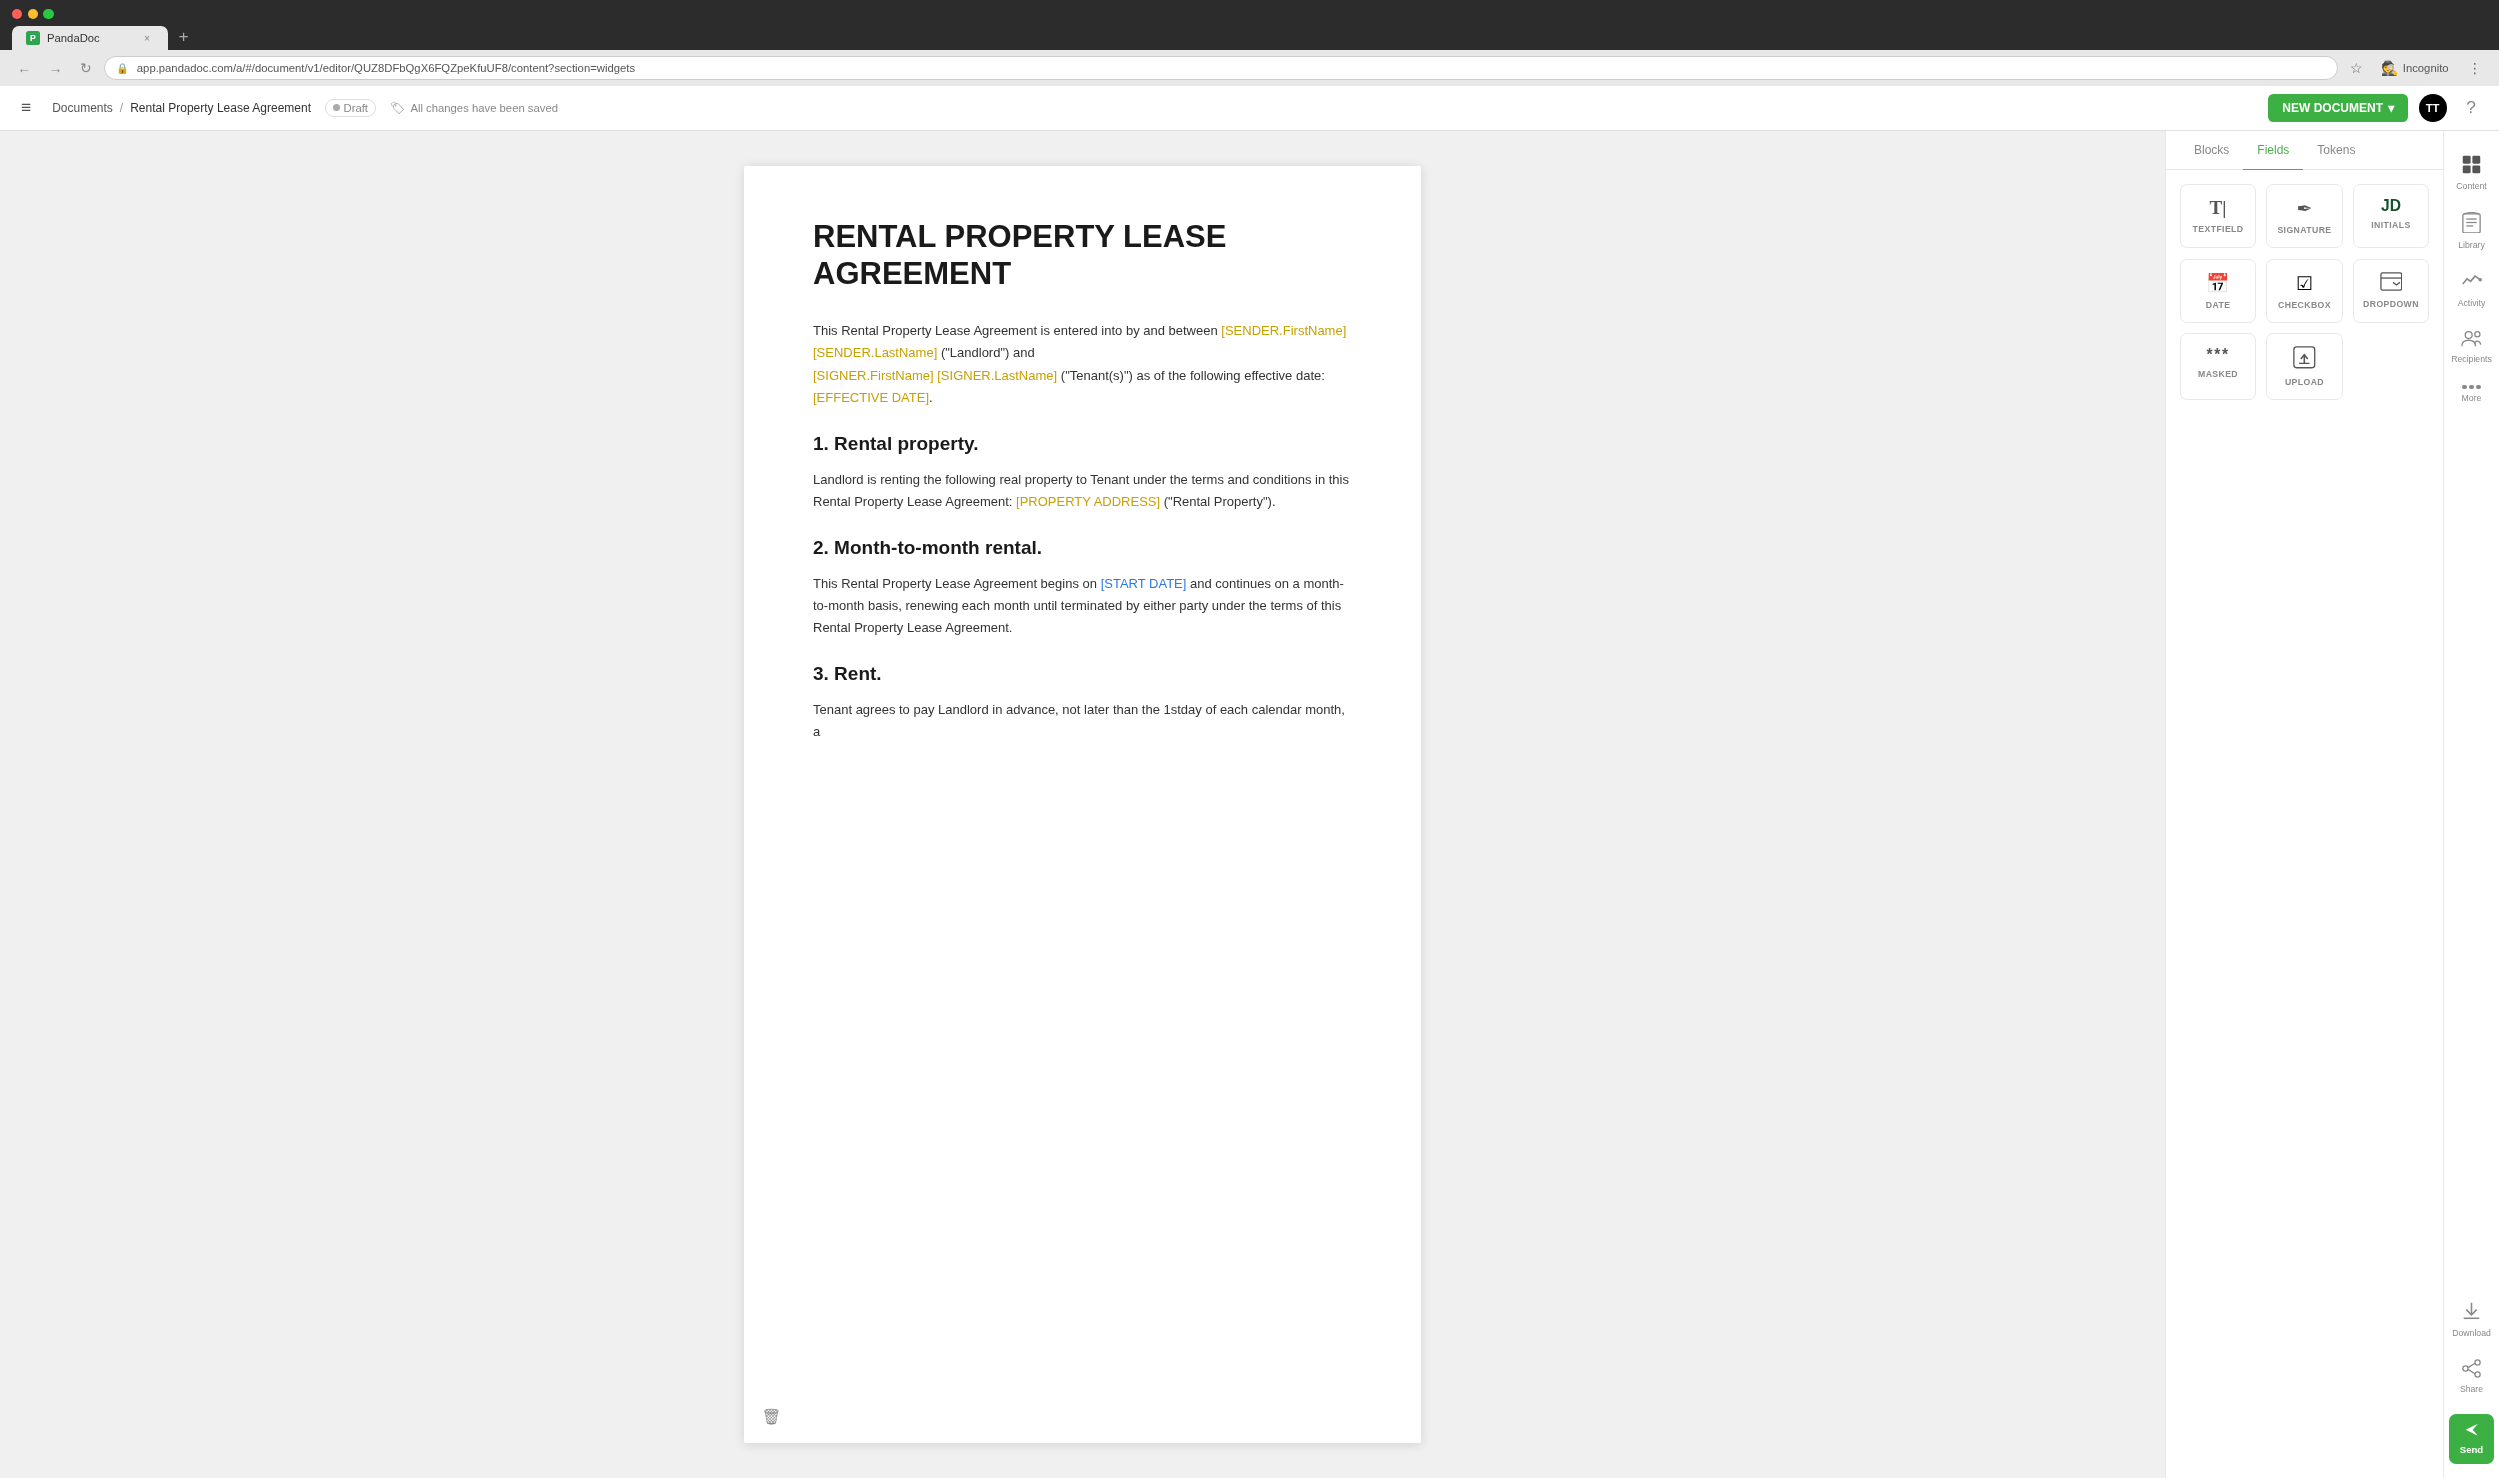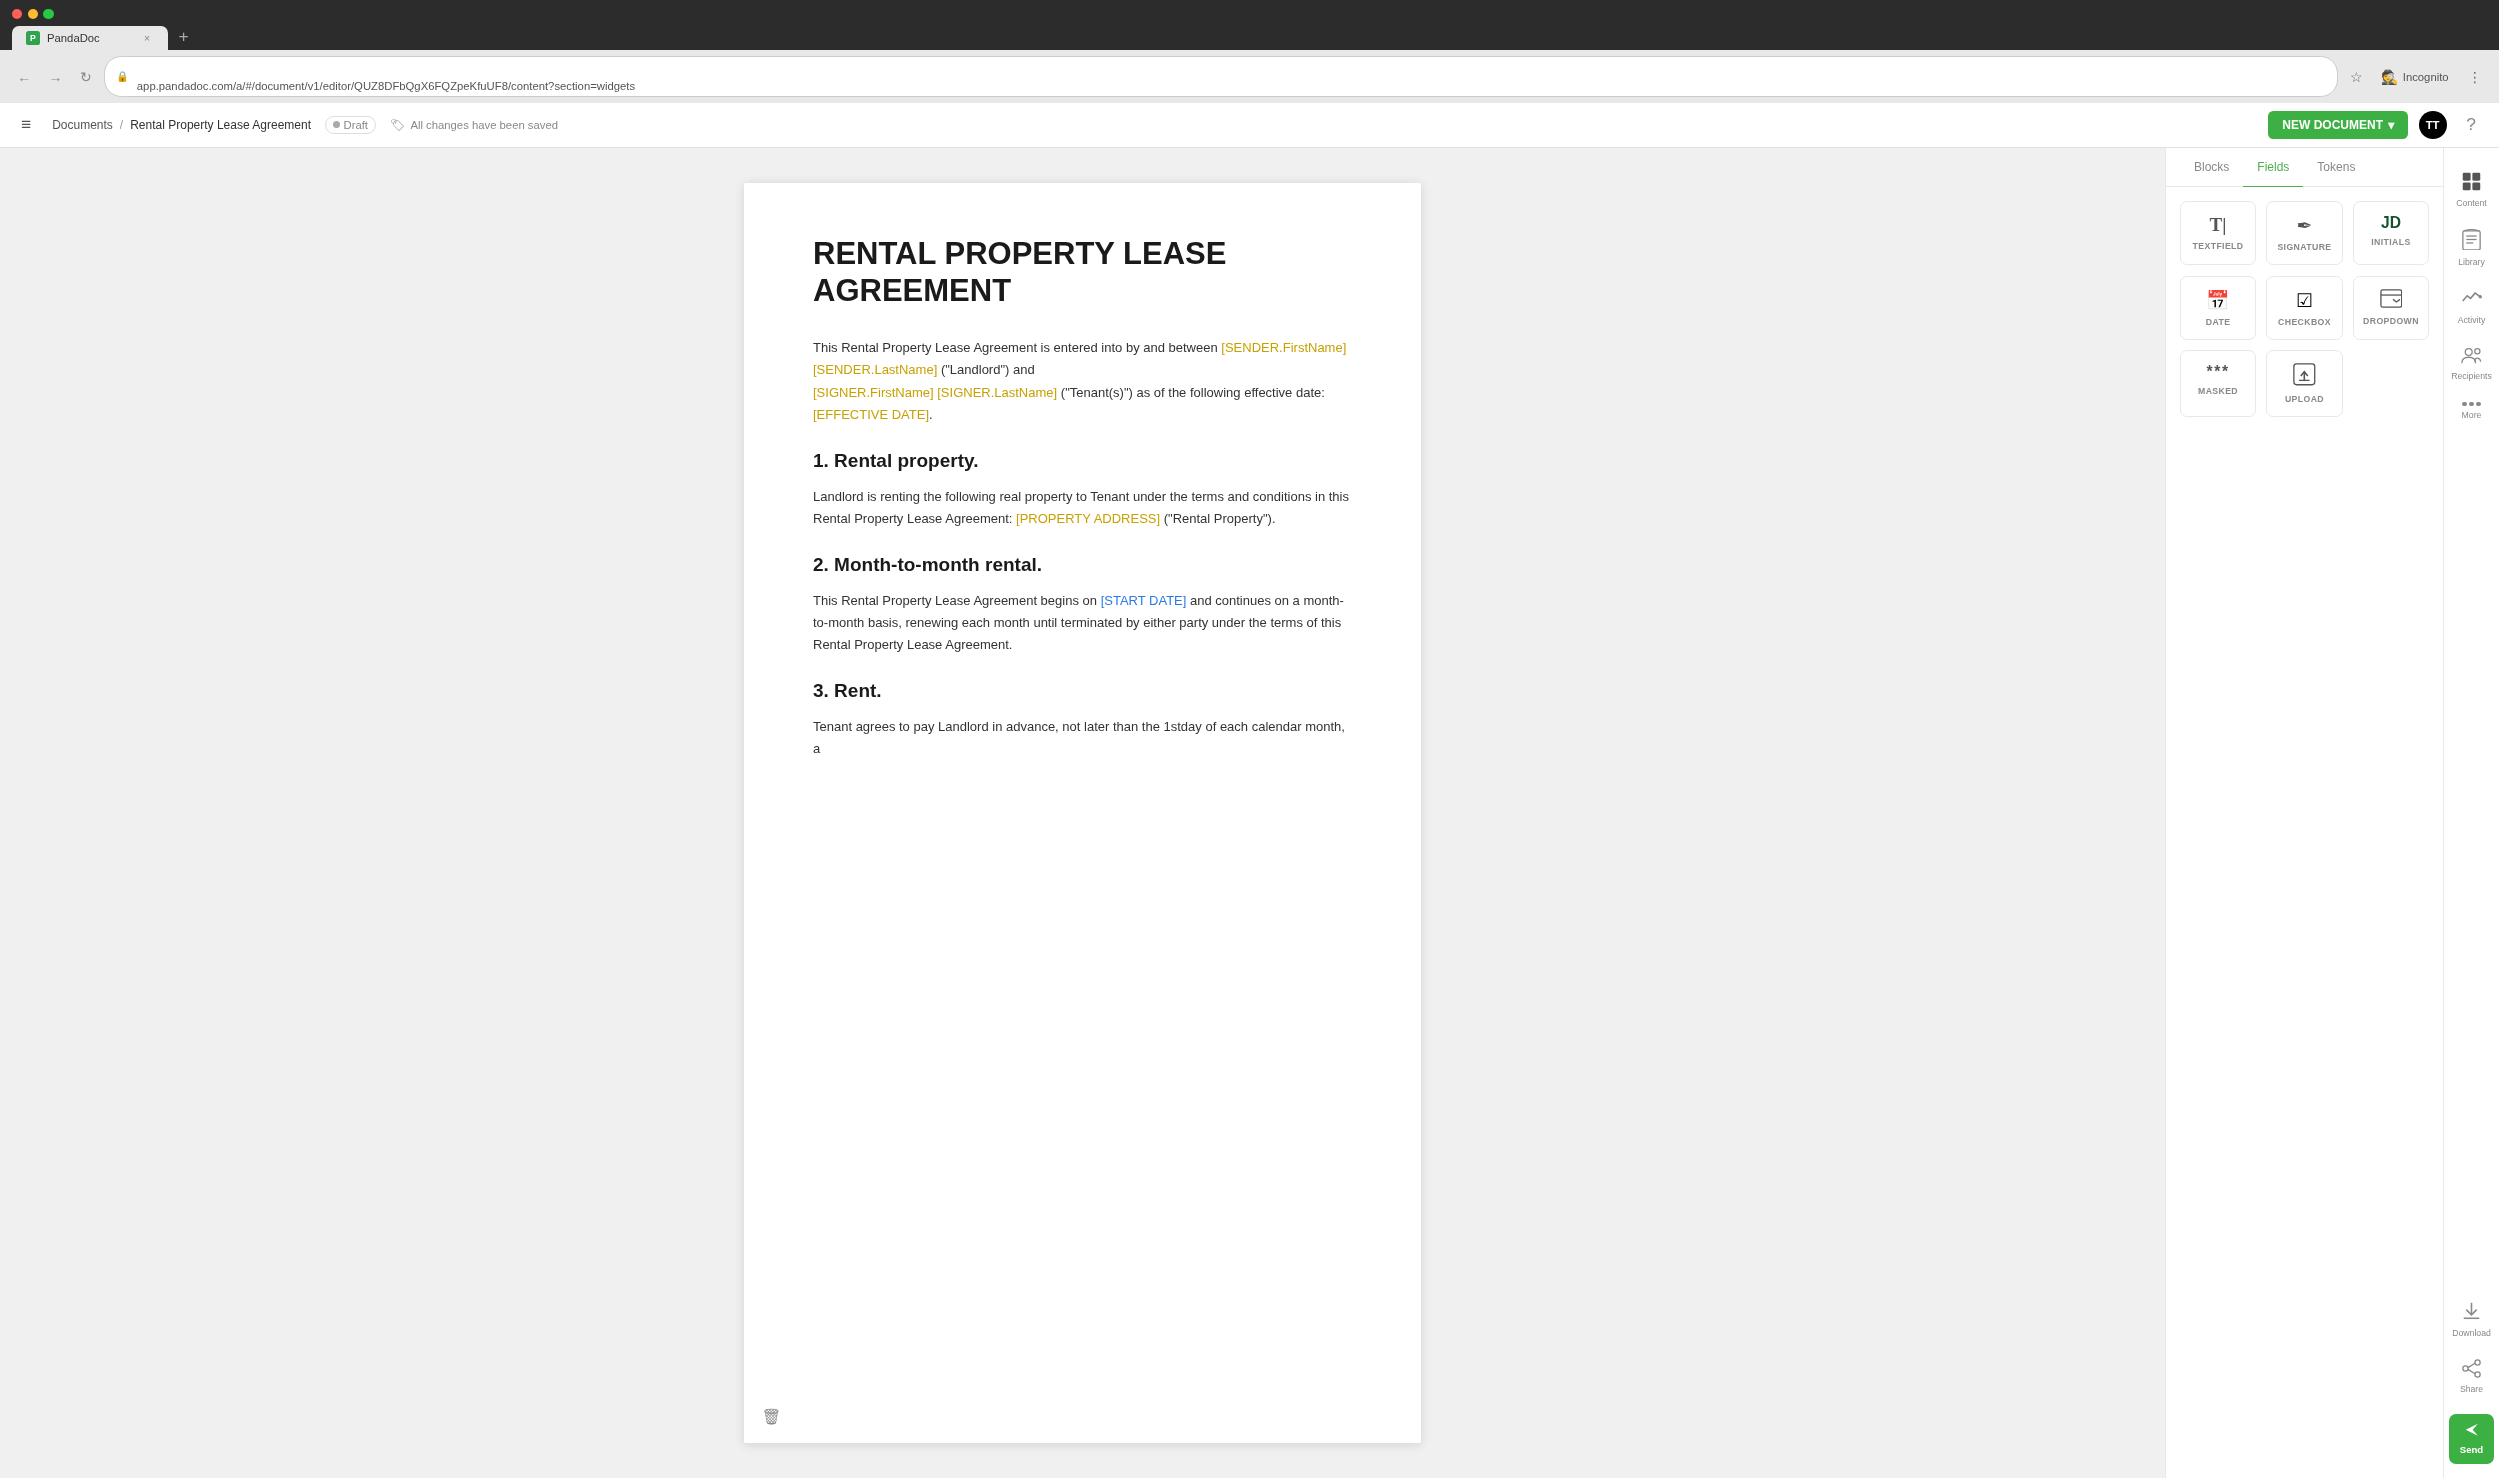--- a/index.html
+++ b/index.html
@@ -5,21 +5,21 @@
     * { box-sizing: border-box; margin: 0; padding: 0; }
     body { font-family: -apple-system, BlinkMacSystemFont, 'Segoe UI', sans-serif; background: #f0f0f0; height: 100vh; overflow: hidden; display: flex; flex-direction: column; }
     .browser-tab { background: #3c3c3c; border-radius: 7px 7px 0 0; padding: 5.2px 14px; display: flex; align-items: center; gap: 7px; min-width: 156px; color: #ccc; font-size: 11.3px; }
     .browser-tab.active { background: #e8e8e8; color: #333; }
     .tab-favicon { width: 14px; height: 14px; background: #2ea44f; border-radius: 2.6px; display: flex; align-items: center; justify-content: center; font-size: 8.7px; color: white; font-weight: bold; }
     .tab-close { margin-left: auto; width: 14px; height: 14px; display: flex; align-items: center; justify-content: center; border-radius: 50%; font-size: 10.4px; color: #888; cursor: pointer; }
     .tab-new { color: #999; padding: 5.2px 7px; cursor: pointer; font-size: 15.6px; line-height: 1; }
     .nav-btn { background: none; border: none; color: #888; font-size: 14px; cursor: pointer; padding: 3.5px 5.2px; border-radius: 3.5px; }
     .address-bar { flex: 1; background: white; border: 0.9px solid #ccc; border-radius: 17.4px; padding: 4.3px 12px; display: flex; align-items: center; gap: 7px; font-size: 11.3px; color: #333; }
     .lock-icon { color: #666; font-size: 10.4px; }
-    .address-text { flex: 1; color: #555; margin-top: 18px; }
+    .address-text { flex: 1; color: #555; }
     .toolbar-btn { background: none; border: none; color: #666; font-size: 14px; cursor: pointer; padding: 3.5px 5.2px; border-radius: 3.5px; }
     .incognito-badge { background: none; border: none; display: flex; align-items: center; gap: 3.5px; font-size: 11.3px; color: #555; padding: 3.5px 7px; }
     .dot { width: 10.4px; height: 10.4px; border-radius: 50%; }
     .dot-red { background: #ff5f57; }
     .dot-yellow { background: #febc2e; }
     .dot-green { background: #28c840; }
 
     
     .app-container { display: flex; flex-direction: column; flex: 1; overflow: hidden; }
     .app-header { background: white; border-bottom: 0.9px solid #e0e0e0; display: flex; align-items: center; padding: 0 14px; height: 45px; gap: 14px; }

